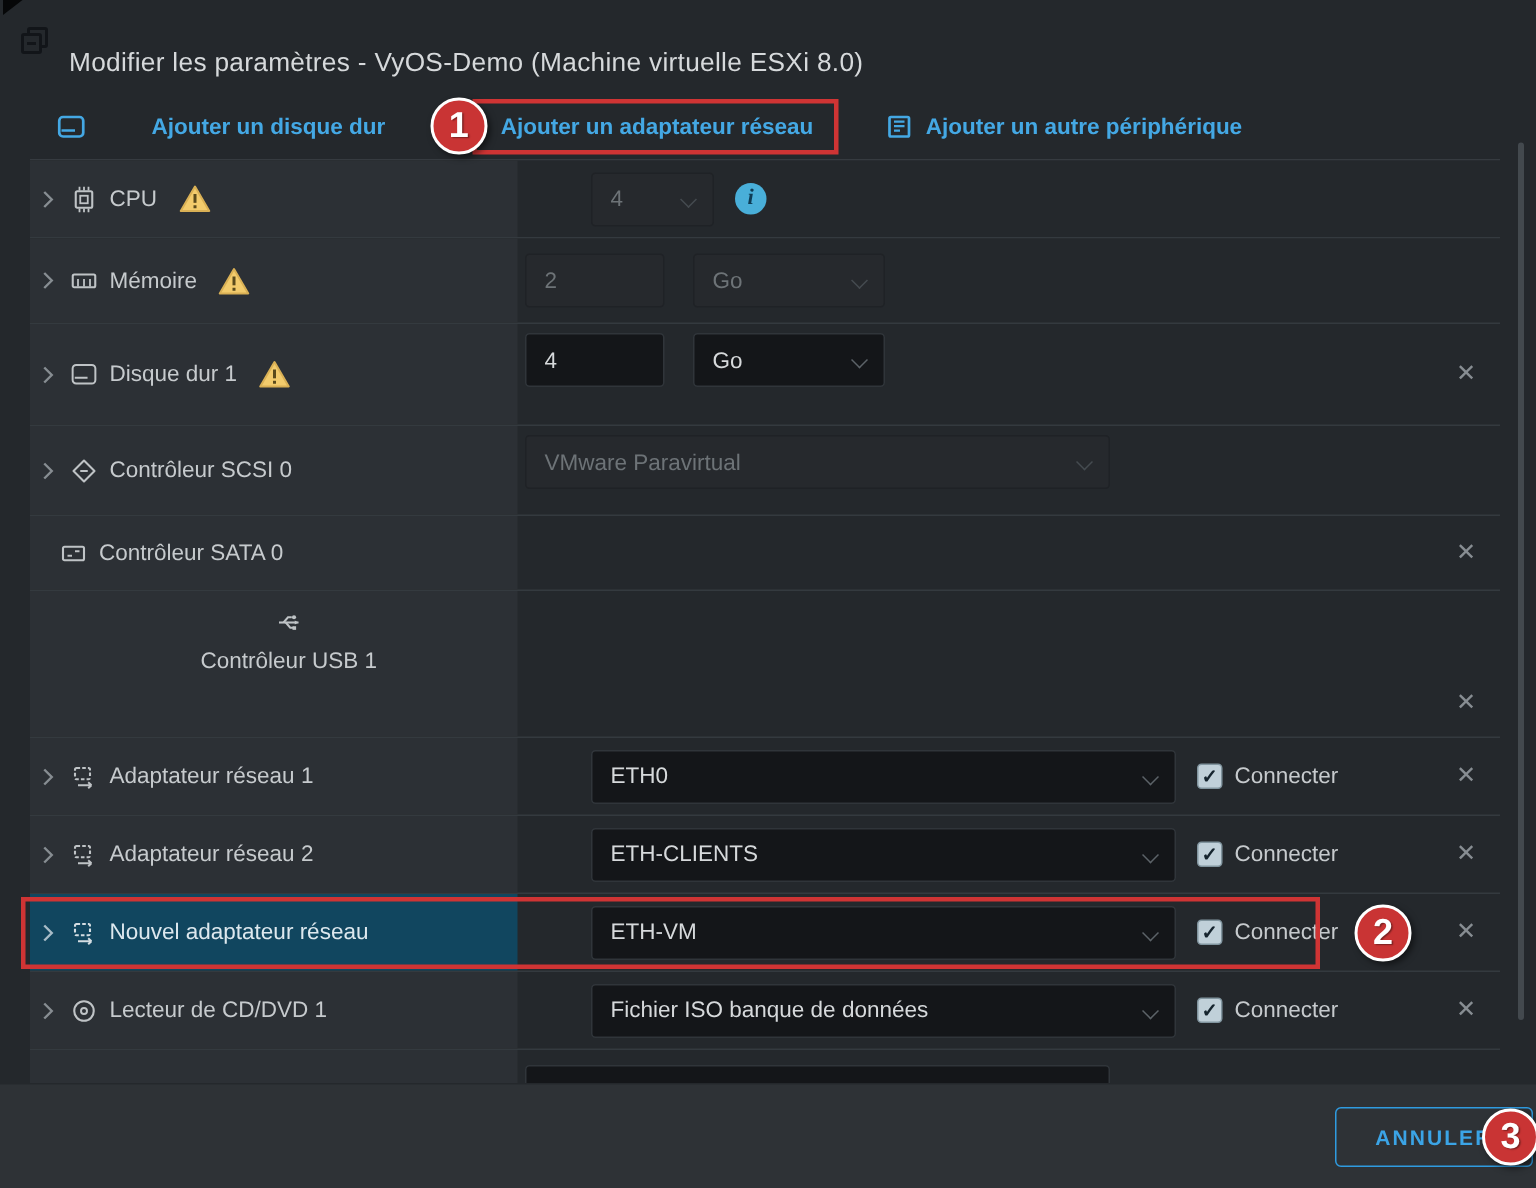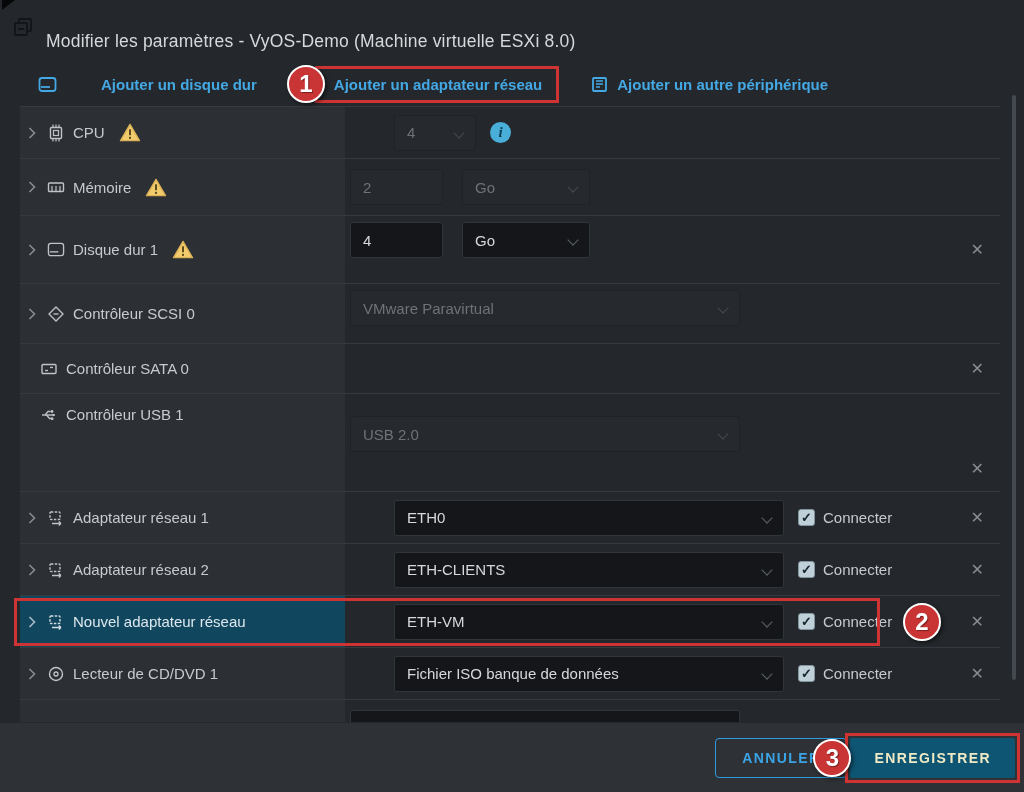--- a/index.html
+++ b/index.html
@@ -77,21 +77,21 @@
 
   .cell-label{
     width:325px; flex:0 0 325px;
     background:#2c3035;
     display:flex; align-items:center;
     padding-left:5px; gap:8px;
   }
   .cell-label.no-chev{ padding-left:20px; }
   .cell-label.selected{ background:#11465f; }
   .cell-label.selected .row-label{ color:#dde8ee; }
-  .lbl-top{ align-items:flex-start; padding-top:12px; }
+  .lbl-top{ align-items:center; padding-top:12px;flex-direction:column; }
 
   .row-label{ font-size:15px; color:#c6cacd; white-space:nowrap; }
   .chev{ width:14px; display:flex; align-items:center; justify-content:center; cursor:pointer; }
   .row-icon{ width:18px; height:18px; display:flex; align-items:center; justify-content:center; }
   .warn{ margin-left:6px; display:flex; }
 
   .cell-ctrl{
     flex:1; display:flex; align-items:center;
     padding-left:5px; position:relative;
   }
@@ -391,26 +391,20 @@
           <line x1="2" y1="9" x2="15" y2="9" stroke="#bfc3c6" stroke-width="1.4"></line>
           <path d="M5 9 L8 5.5 L10.5 5.5" fill="none" stroke="#bfc3c6" stroke-width="1.3"></path>
           <path d="M6.5 9 L9.5 12.5 L12 12.5" fill="none" stroke="#bfc3c6" stroke-width="1.3"></path>
           <circle cx="12" cy="5.5" r="1.4" fill="#bfc3c6"></circle>
           <rect x="11" y="11.5" width="2.4" height="2.4" fill="#bfc3c6"></rect>
           <path d="M15 9 L12.5 7.6 V10.4 Z" fill="#bfc3c6"></path>
         </svg>
       </span>
       <span class="row-label">Contrôleur USB 1</span>
     </div>
-    <div class="cell-ctrl ctrl-top-usb">
-      <div class="select w-lg disabled">
-        <span>USB 2.0</span>
-        <span class="caret"></span>
-      </div>
-    </div>
     <span class="remove remove-bottom">✕</span>
   </div>
 
   <div class="vrow h52">
     <div class="cell-label">
       <span class="chev">
         <svg width="8" height="12" viewBox="0 0 8 12">
             <path d="M1.5 1 L6.5 6 L1.5 11" fill="none" stroke="#878d92" stroke-width="1.6"></path>
           </svg>
       </span>
@@ -536,16 +530,13 @@
     </div>
   </div>
 
 </div>
 
 <div class="scroll-thumb"></div>
 
 <div class="footer">
   <button class="btn btn-cancel">ANNULER</button>
   <div class="annot-circle c3">3</div>
-  <div class="save-rect">
-    <button class="btn btn-save">ENREGISTRER</button>
-  </div>
 </div>
 
 </body></html>

